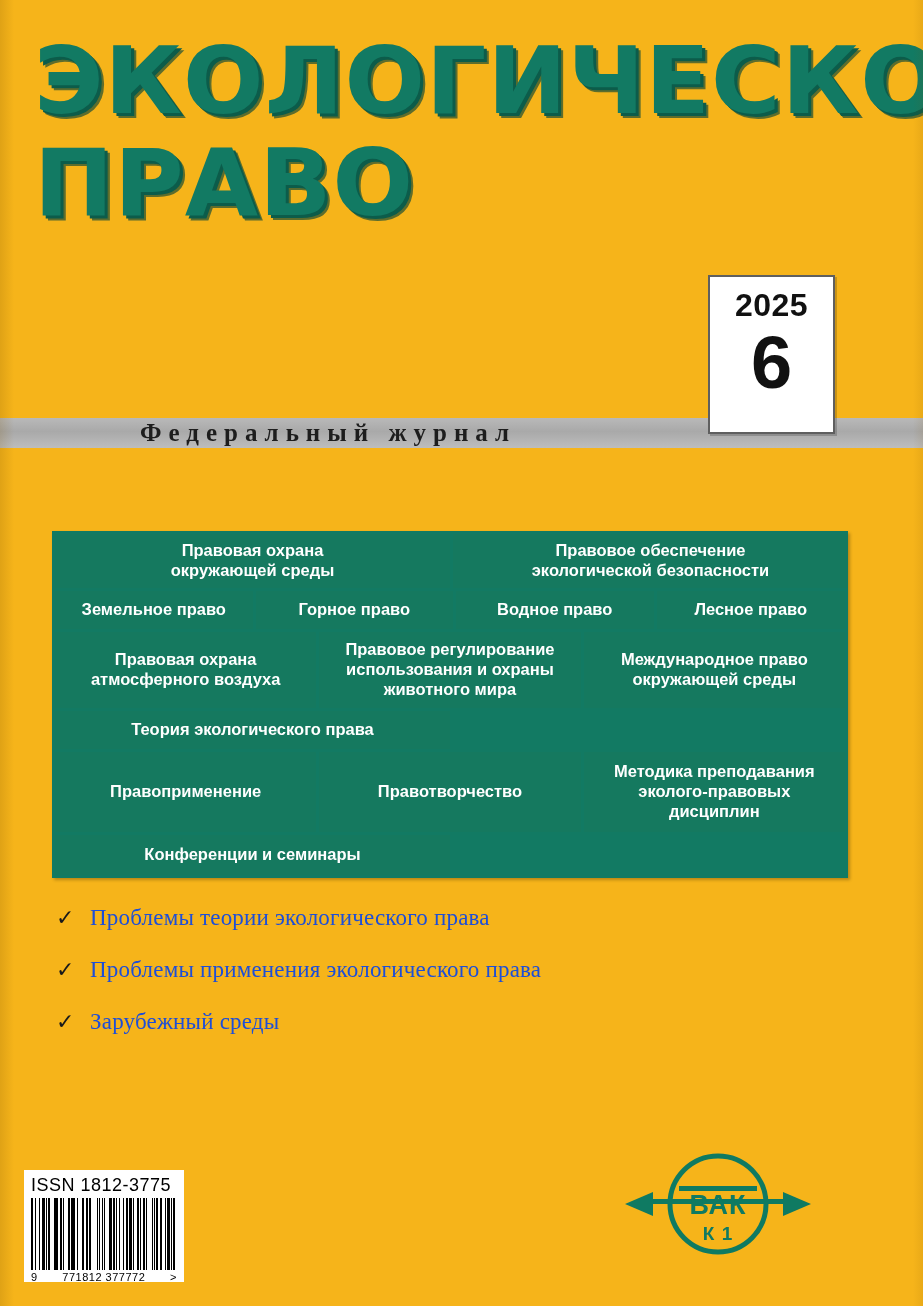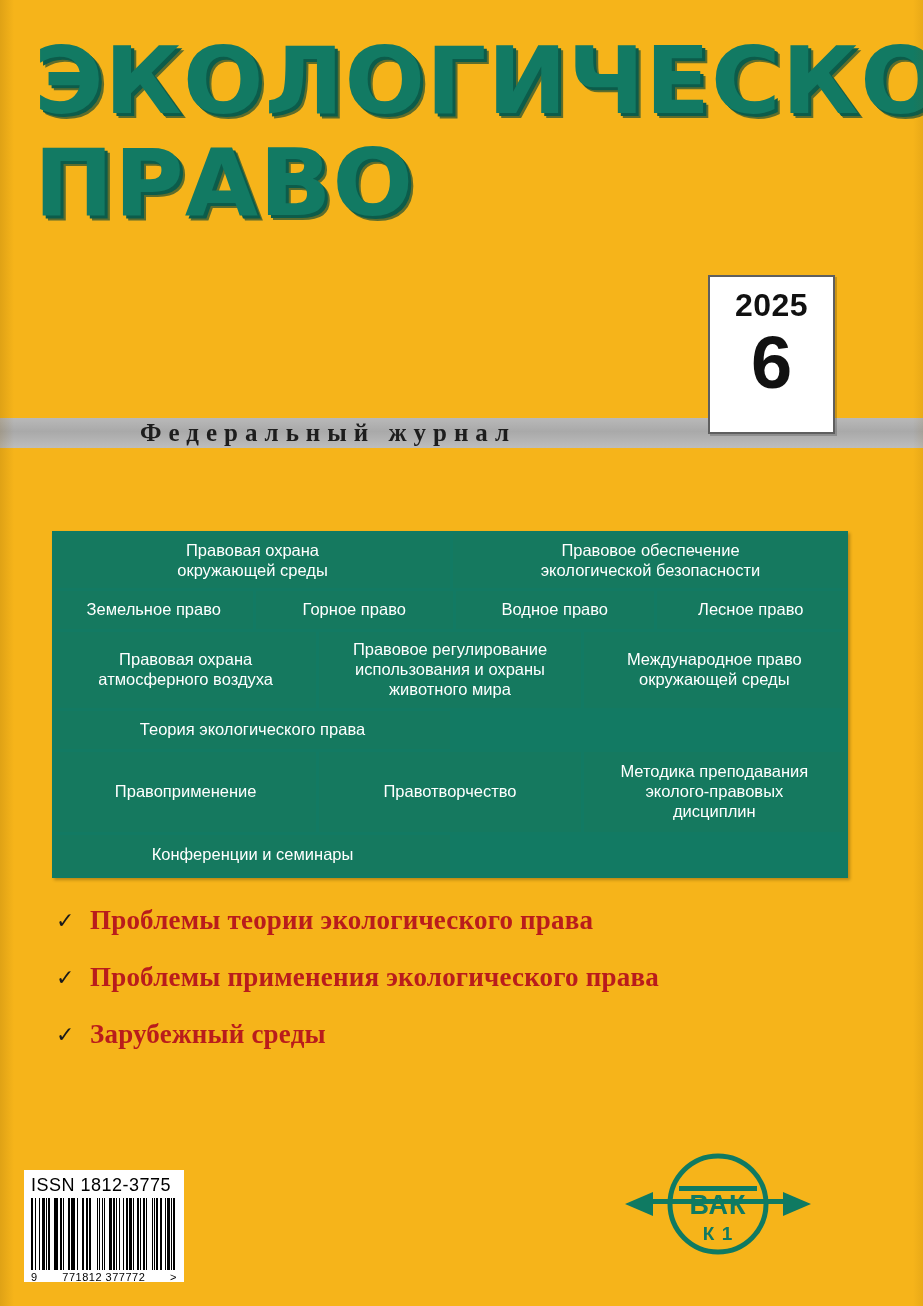--- a/index.html
+++ b/index.html
@@ -135,21 +135,21 @@
   }
   .trow {
     display: flex;
     gap: 3px;
   }
   .cell {
     background: #15795f;
     color: #ffffff;
     font-family: "Liberation Sans", sans-serif;
     font-size: 16.5px;
-    font-weight: 400;
+    font-weight: 700;
     text-align: center;
     display: flex;
     align-items: center;
     justify-content: center;
     padding: 7px 6px;
     line-height: 1.2;
     box-sizing: border-box;
   }
   .r1 .cell { min-height: 54px; }
   .r2 .cell { min-height: 38px; }
@@ -177,23 +177,23 @@
   }
   .check-mark {
     width: 34px;
     font-size: 22px;
     color: #1a1a1a;
     font-family: "DejaVu Sans", sans-serif;
     line-height: 1;
   }
   .check-text {
     font-family: "Liberation Serif", serif;
-    font-weight: 700;
-    font-size: 27px;
-    color: #b91c1c;
+    font-weight: 400;
+    font-size: 23px;
+    color: #1d4ed8;
     letter-spacing: 0.2px;
   }
 
   
   .barcode-box {
     position: absolute;
     left: 24px;
     bottom: 24px;
     width: 160px;
     height: 112px;

